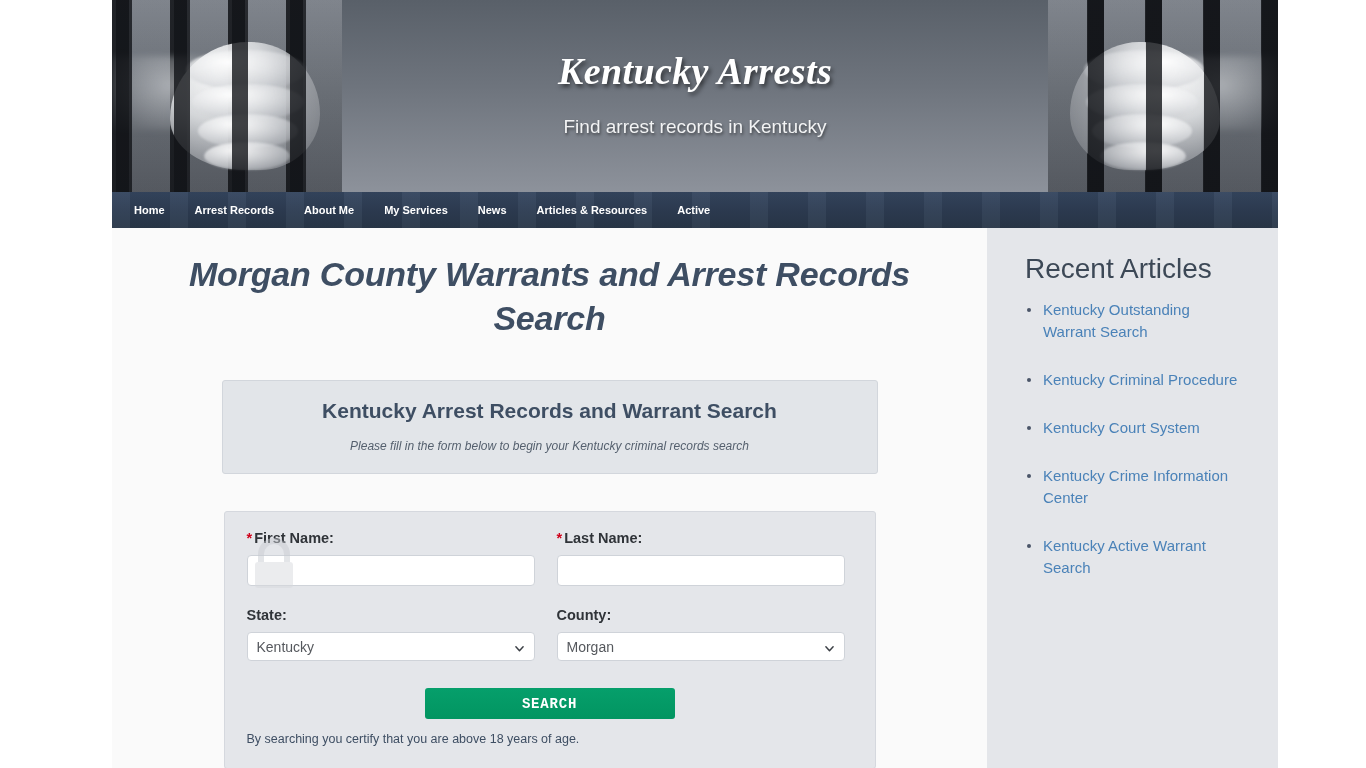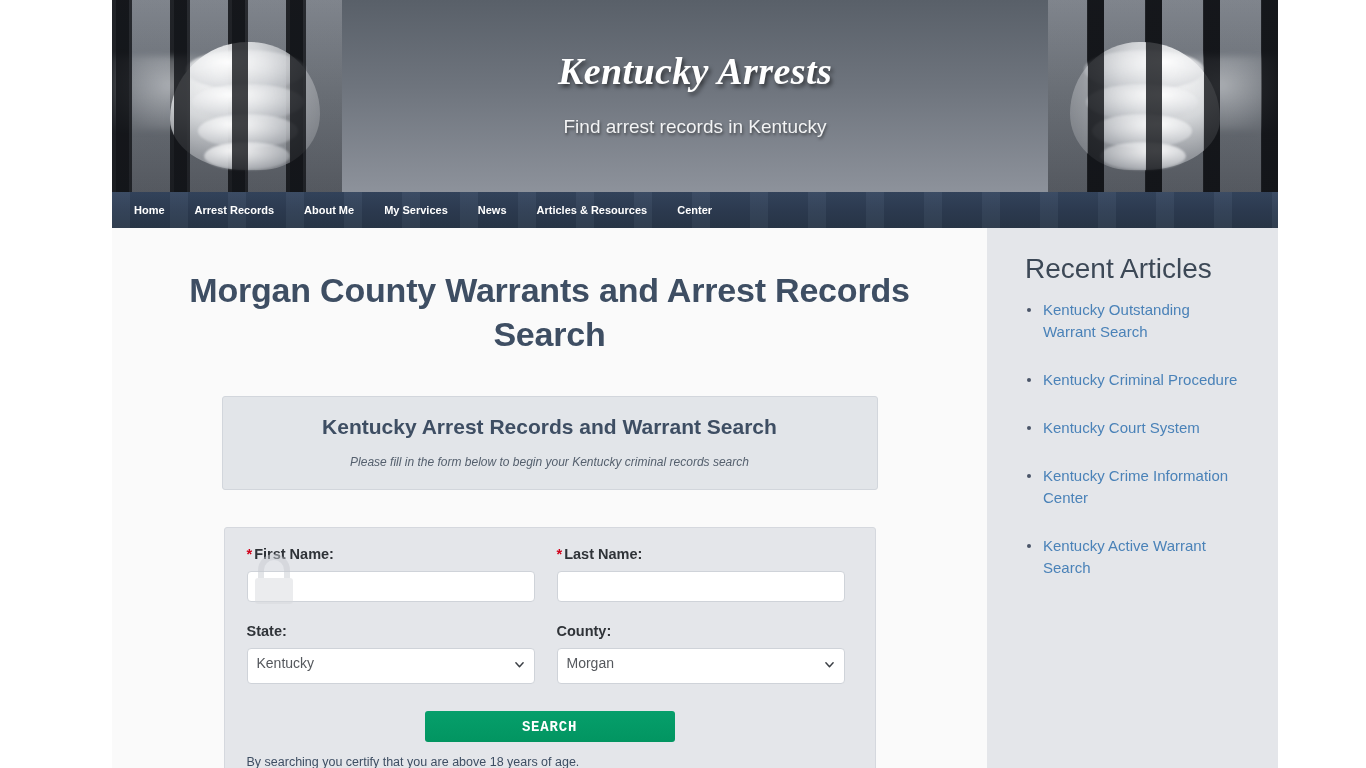--- a/index.html
+++ b/index.html
@@ -162,28 +162,29 @@
     box-sizing: border-box;
     padding: 0 24px;
   }
   .sidebar {
     width: 291px;
     background: #e4e6ea;
     box-sizing: border-box;
     padding: 24px 34px 0 38px;
   }
   .page-title {
-    margin: 16px;
+    margin: 0;
     padding-top: 24px;
     text-align: center;
     font-size: 34px;
     line-height: 44px;
     font-weight: bold;
     color: #3e4e63;
     letter-spacing: -0.2px;
+    font-style: italic;
   }
   
   .intro-panel {
     margin: 40px auto 0 auto;
     width: 656px;
     box-sizing: border-box;
     background: #e2e5e9;
     border: 1px solid #d2d6dc;
     border-radius: 3px;
     padding: 18px 16px 20px 16px;
@@ -244,21 +245,21 @@
     font-size: 14px;
     color: #333;
     padding: 0 9px;
     outline: none;
     font-family: "Liberation Sans", sans-serif;
   }
   .row-gap { height: 21px; }
   .select-wrap { position: relative; width: 288px; }
   .select-input {
     width: 288px;
-    height: 36px;
+    height: 29px;
     box-sizing: border-box;
     border: 1px solid #cfd3d9;
     border-radius: 4px;
     background: #ffffff;
     font-size: 14px;
     color: #55585d;
     padding: 0 26px 0 9px;
     line-height: 29px;
     font-family: "Liberation Sans", sans-serif;
     white-space: nowrap;
@@ -364,21 +365,21 @@
     </div>
 
     <div class="navbar">
       <div class="nav-shade"></div>
       <a class="nav-item first">Home</a>
       <a class="nav-item">Arrest Records</a>
       <a class="nav-item">About Me</a>
       <a class="nav-item">My Services</a>
       <a class="nav-item">News</a>
       <a class="nav-item">Articles &amp; Resources</a>
-      <a class="nav-item">Center</a>
+      <a class="nav-item">Active</a>
     </div>
 
     <div class="columns">
 
       <div class="content">
         <h1 class="page-title">Morgan County Warrants and Arrest Records Search</h1>
 
         <div class="intro-panel">
           <div class="intro-title">Kentucky Arrest Records and Warrant Search</div>
           <div class="intro-sub">Please fill in the form below to begin your Kentucky criminal records search</div>

